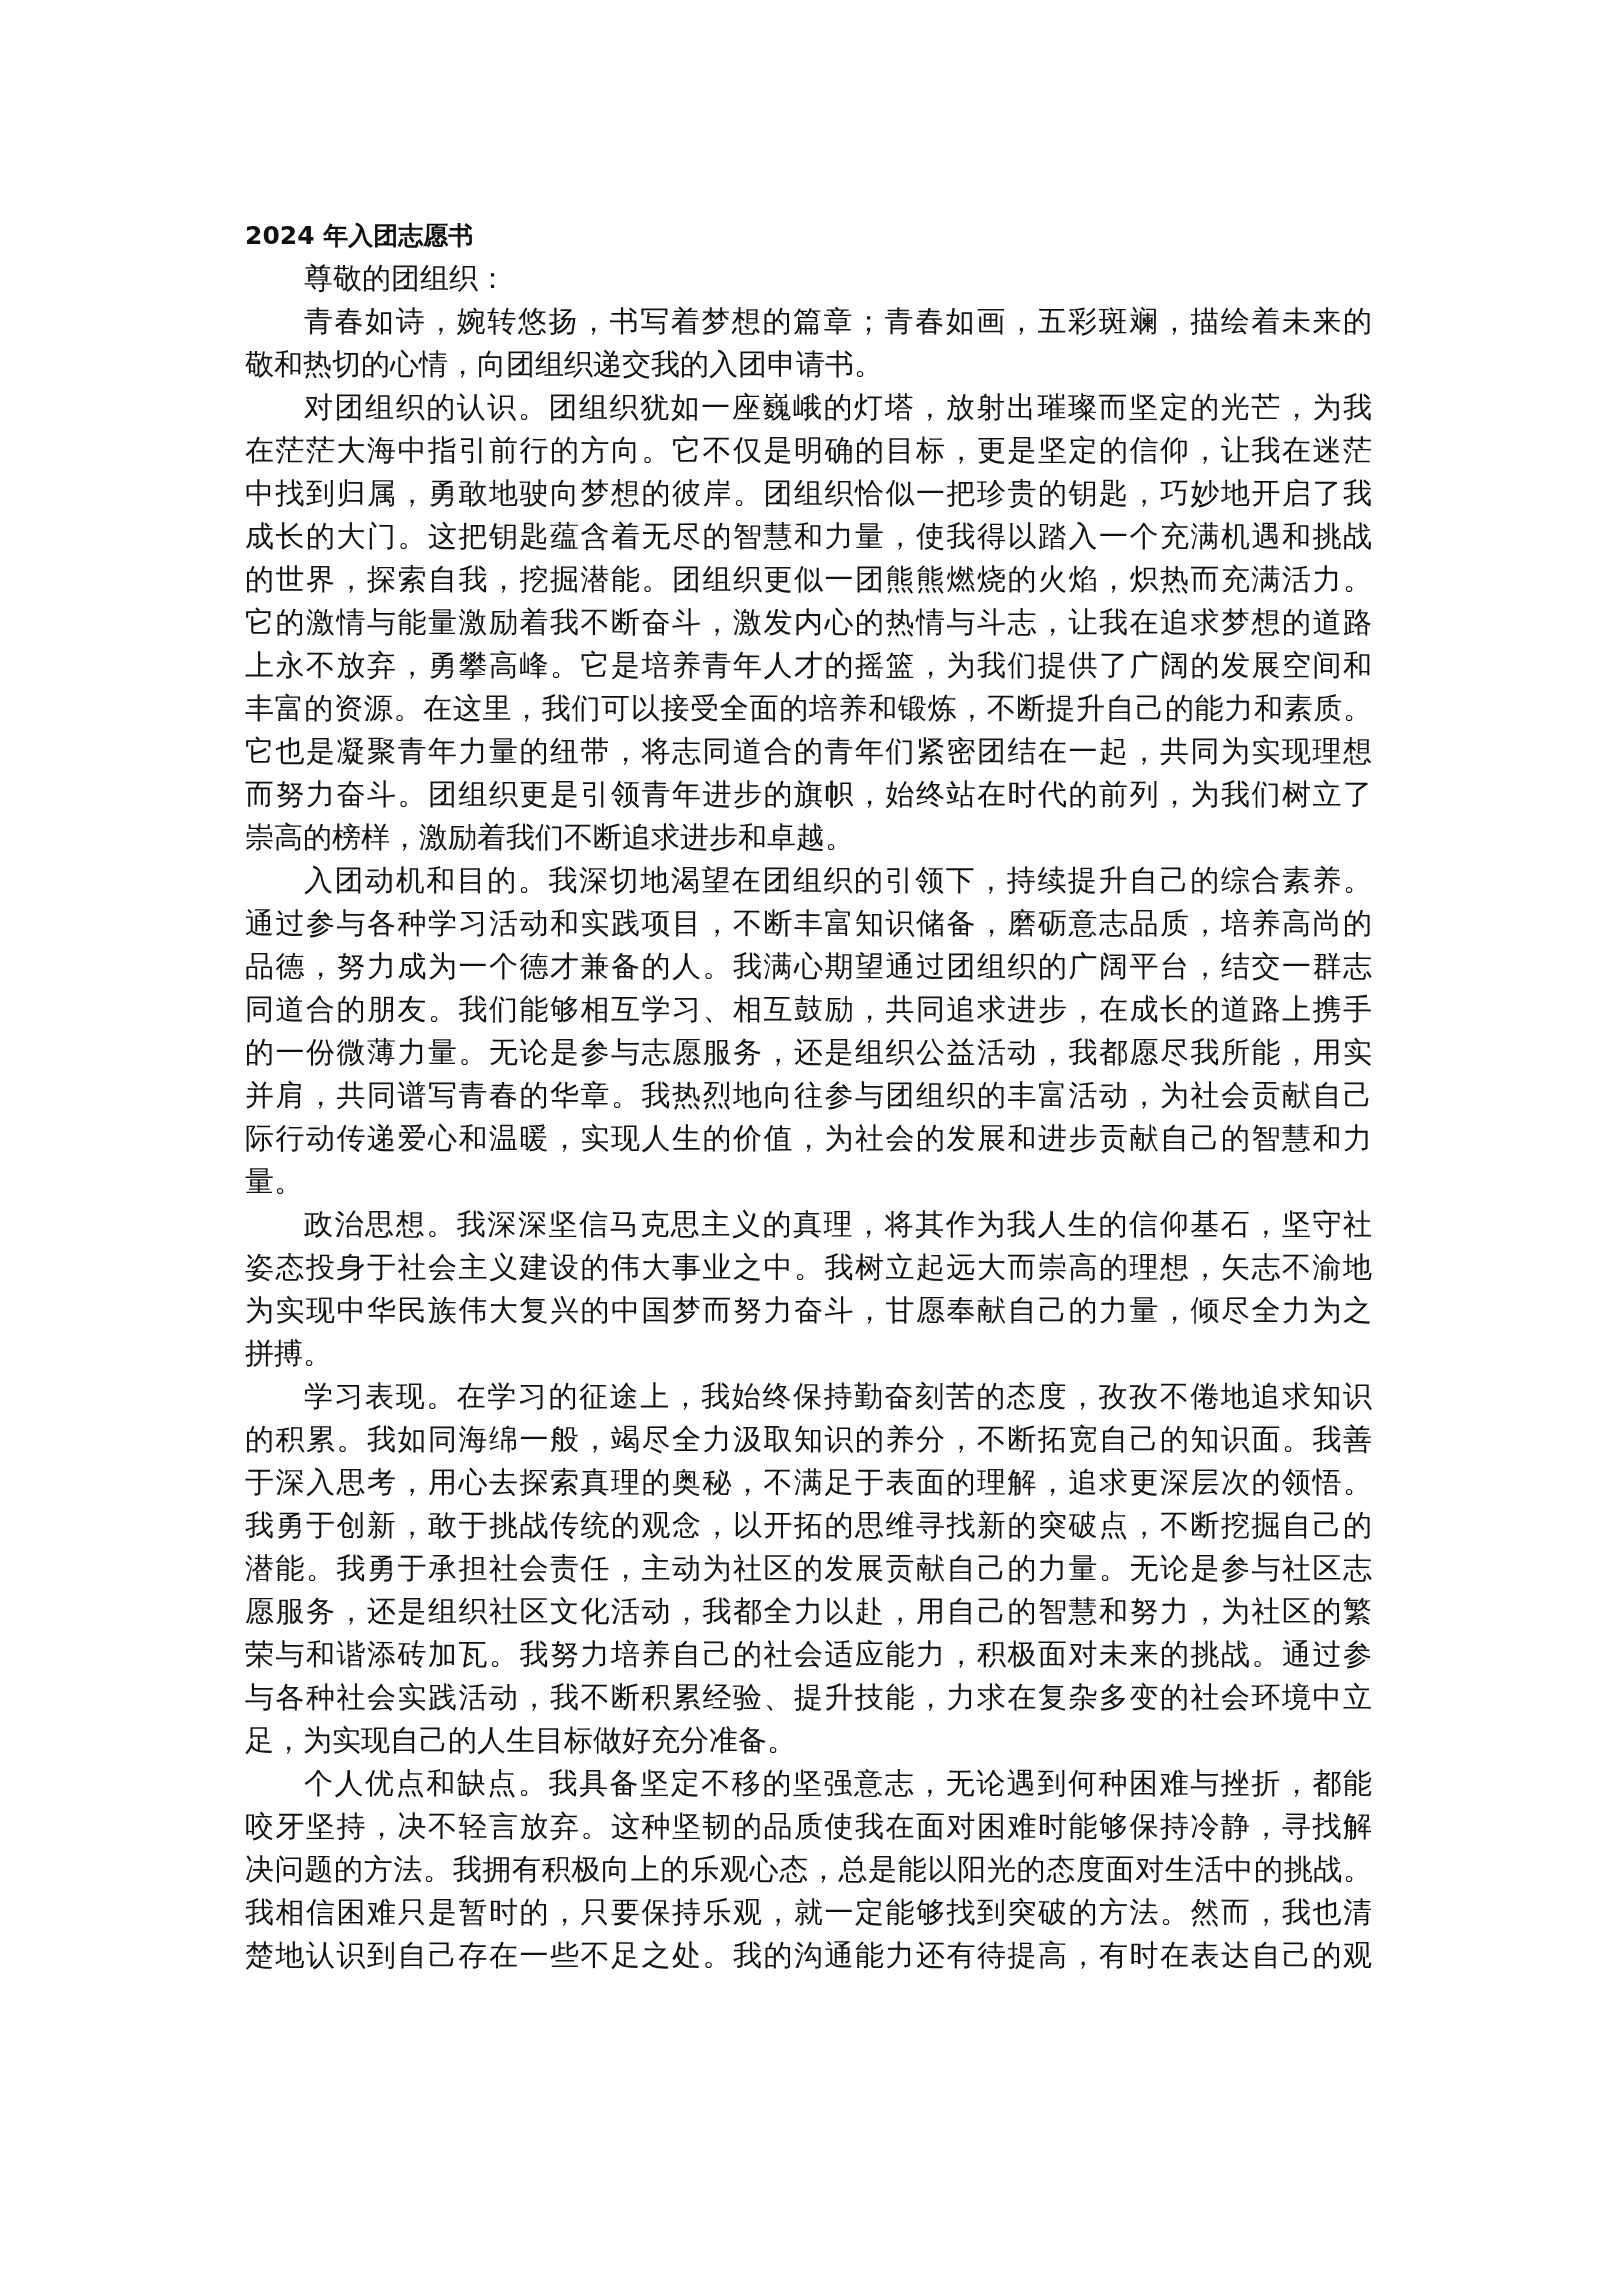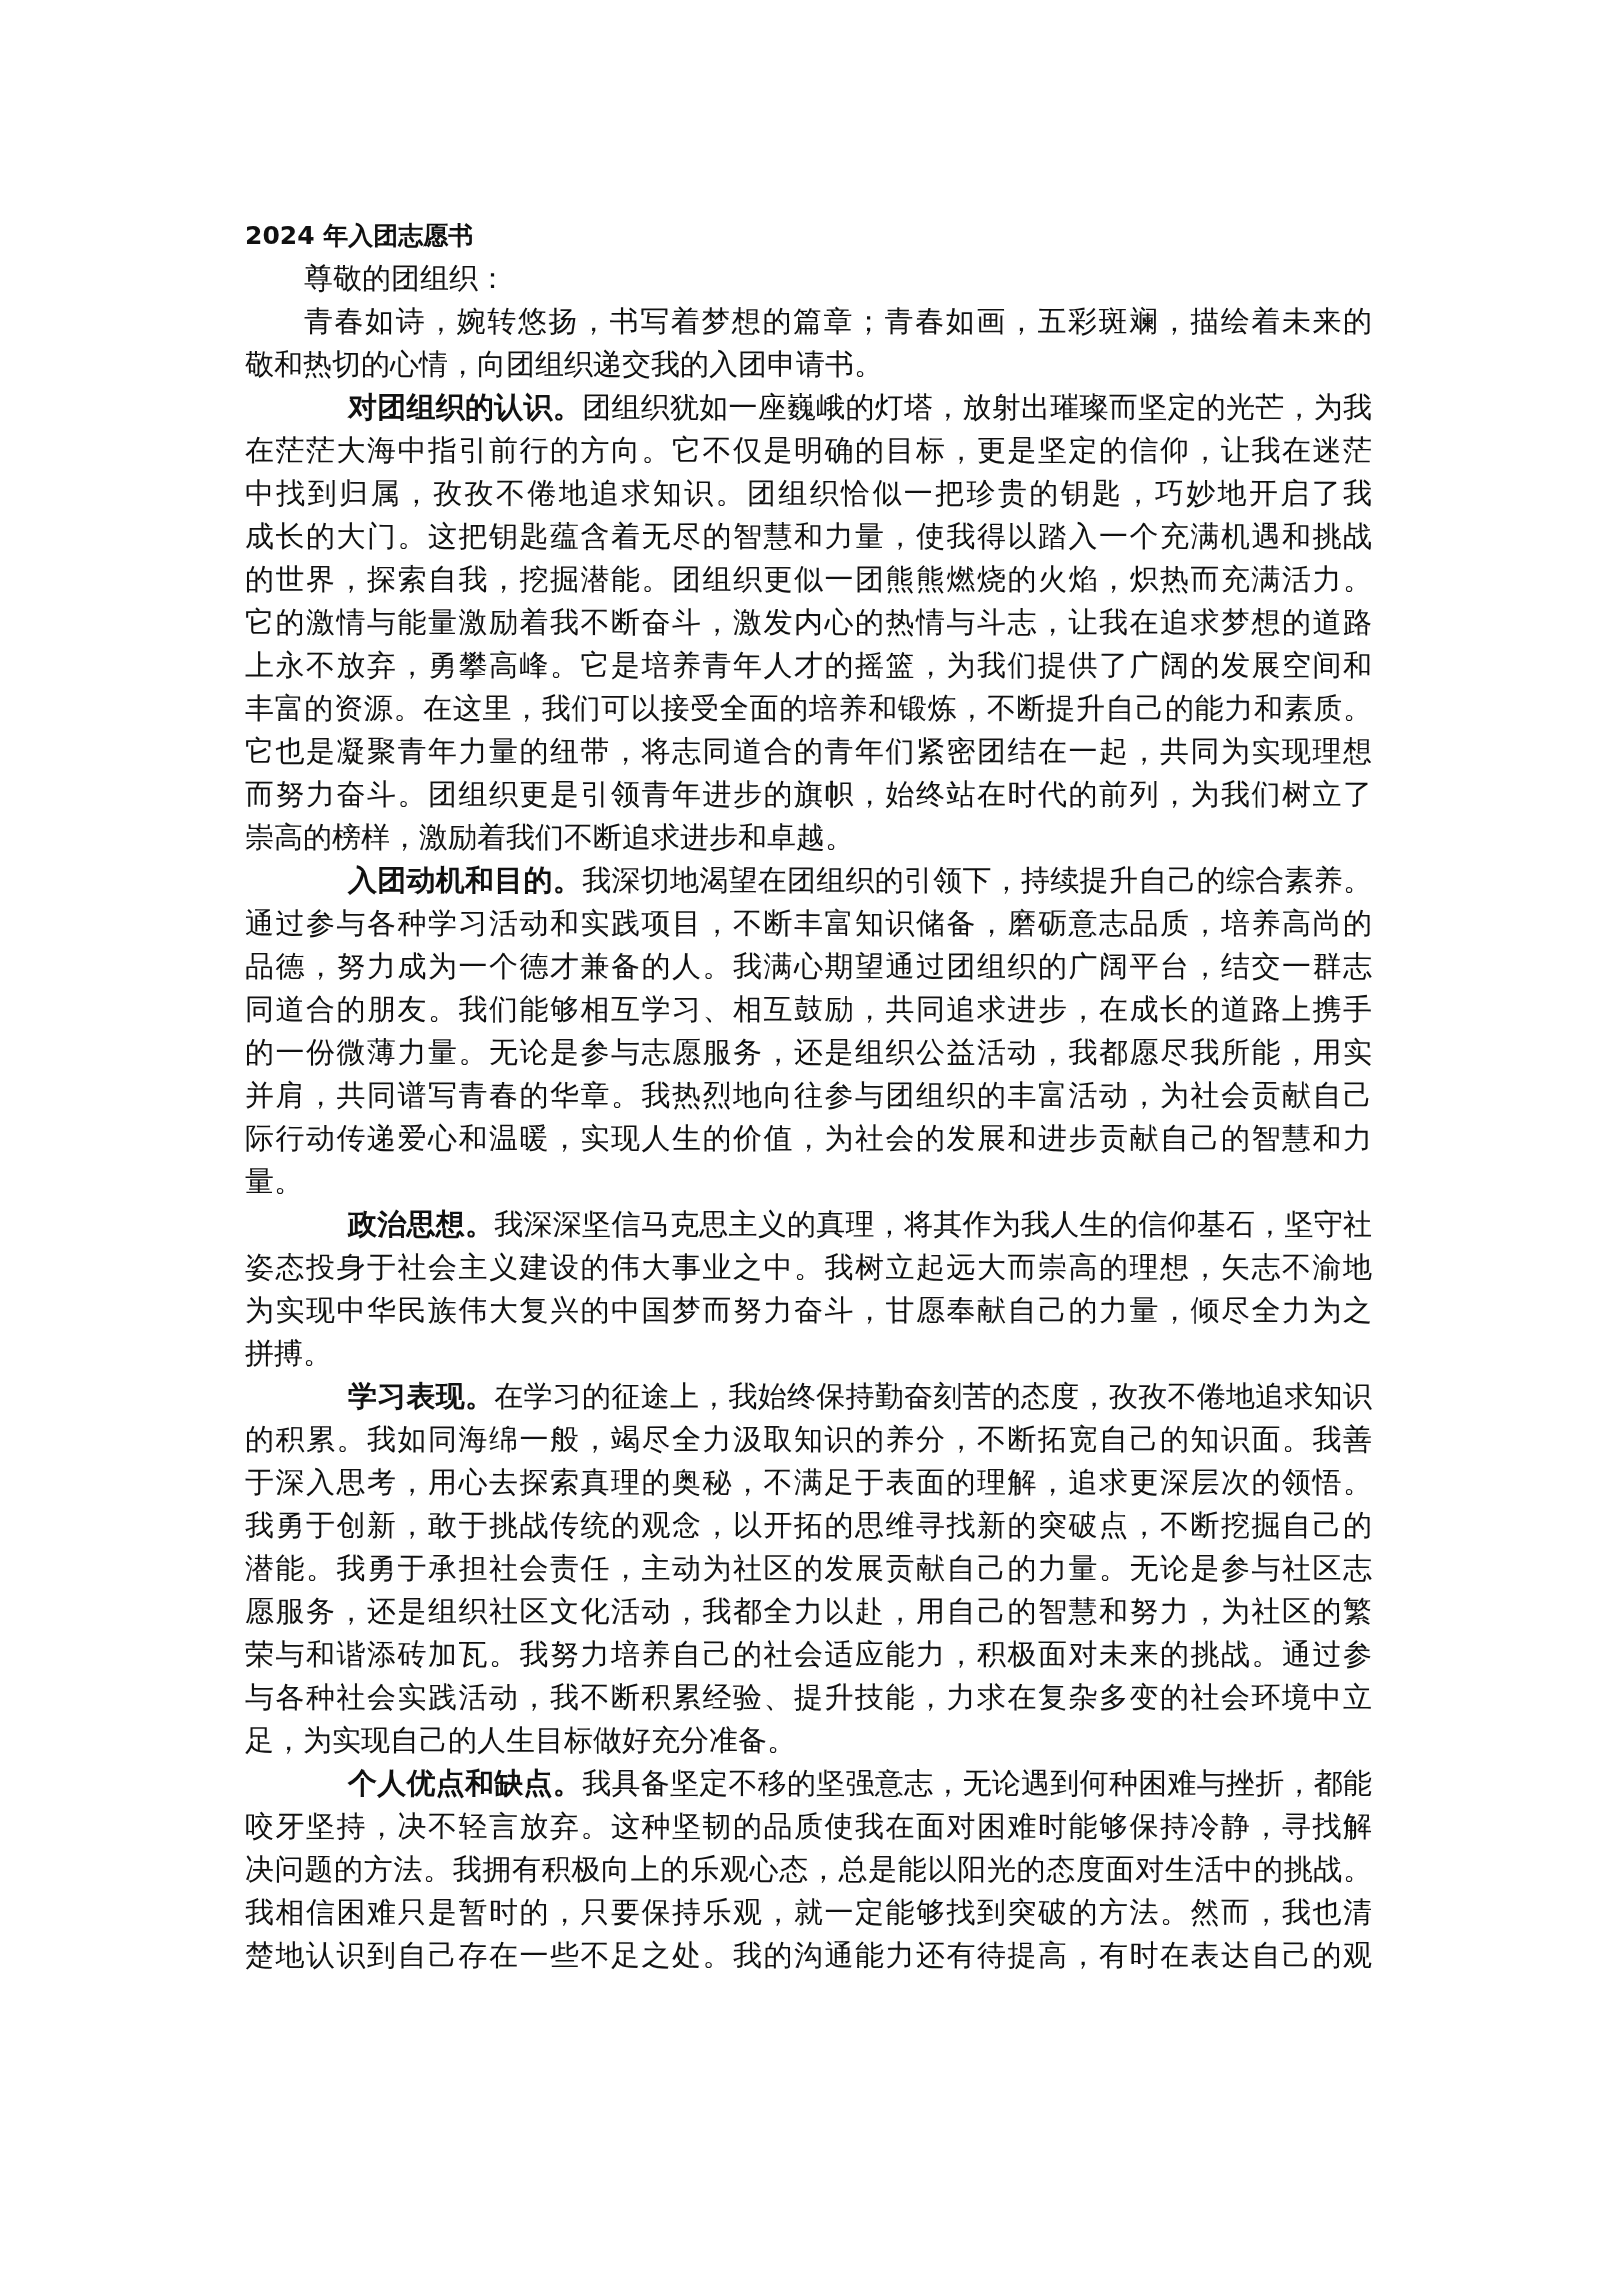--- a/index.html
+++ b/index.html
@@ -41,41 +41,40 @@
       text-justify: inter-character;
       overflow: visible;
     }
     .line.first {
       padding-left: 59px;
     }
     .line.last {
       text-align-last: left;
     }
     .lead {
-      font-weight: bold;
-      margin-left: 44px;
+      font-weight: normal;
     }
   </style>
 </head>
 <body>
 
 <div class="page-body">
 
   <div class="doc-title">2024 年入团志愿书</div>
   <div class="salutation">尊敬的团组织：</div>
 
   <div>
     <div class="line first">青春如诗，婉转悠扬，书写着梦想的篇章；青春如画，五彩斑斓，描绘着未来的</div>
     <div class="line last">敬和热切的心情，向团组织递交我的入团申请书。</div>
   </div>
 
   <div>
     <div class="line first"><span class="lead">对团组织的认识。</span><span>团组织犹如一座巍峨的灯塔，放射出璀璨而坚定的光芒，为我</span></div>
     <div class="line">在茫茫大海中指引前行的方向。它不仅是明确的目标，更是坚定的信仰，让我在迷茫</div>
-    <div class="line">中找到归属，孜孜不倦地追求知识。团组织恰似一把珍贵的钥匙，巧妙地开启了我</div>
+    <div class="line">中找到归属，勇敢地驶向梦想的彼岸。团组织恰似一把珍贵的钥匙，巧妙地开启了我</div>
     <div class="line">成长的大门。这把钥匙蕴含着无尽的智慧和力量，使我得以踏入一个充满机遇和挑战</div>
     <div class="line">的世界，探索自我，挖掘潜能。团组织更似一团熊熊燃烧的火焰，炽热而充满活力。</div>
     <div class="line">它的激情与能量激励着我不断奋斗，激发内心的热情与斗志，让我在追求梦想的道路</div>
     <div class="line">上永不放弃，勇攀高峰。它是培养青年人才的摇篮，为我们提供了广阔的发展空间和</div>
     <div class="line">丰富的资源。在这里，我们可以接受全面的培养和锻炼，不断提升自己的能力和素质。</div>
     <div class="line">它也是凝聚青年力量的纽带，将志同道合的青年们紧密团结在一起，共同为实现理想</div>
     <div class="line">而努力奋斗。团组织更是引领青年进步的旗帜，始终站在时代的前列，为我们树立了</div>
     <div class="line last">崇高的榜样，激励着我们不断追求进步和卓越。</div>
   </div>
 

